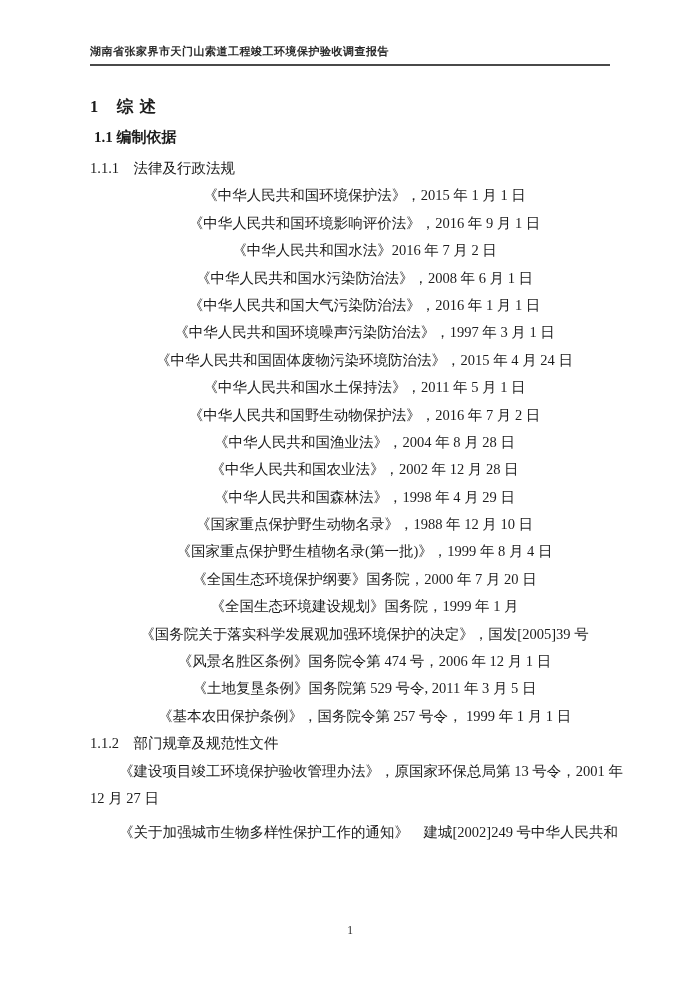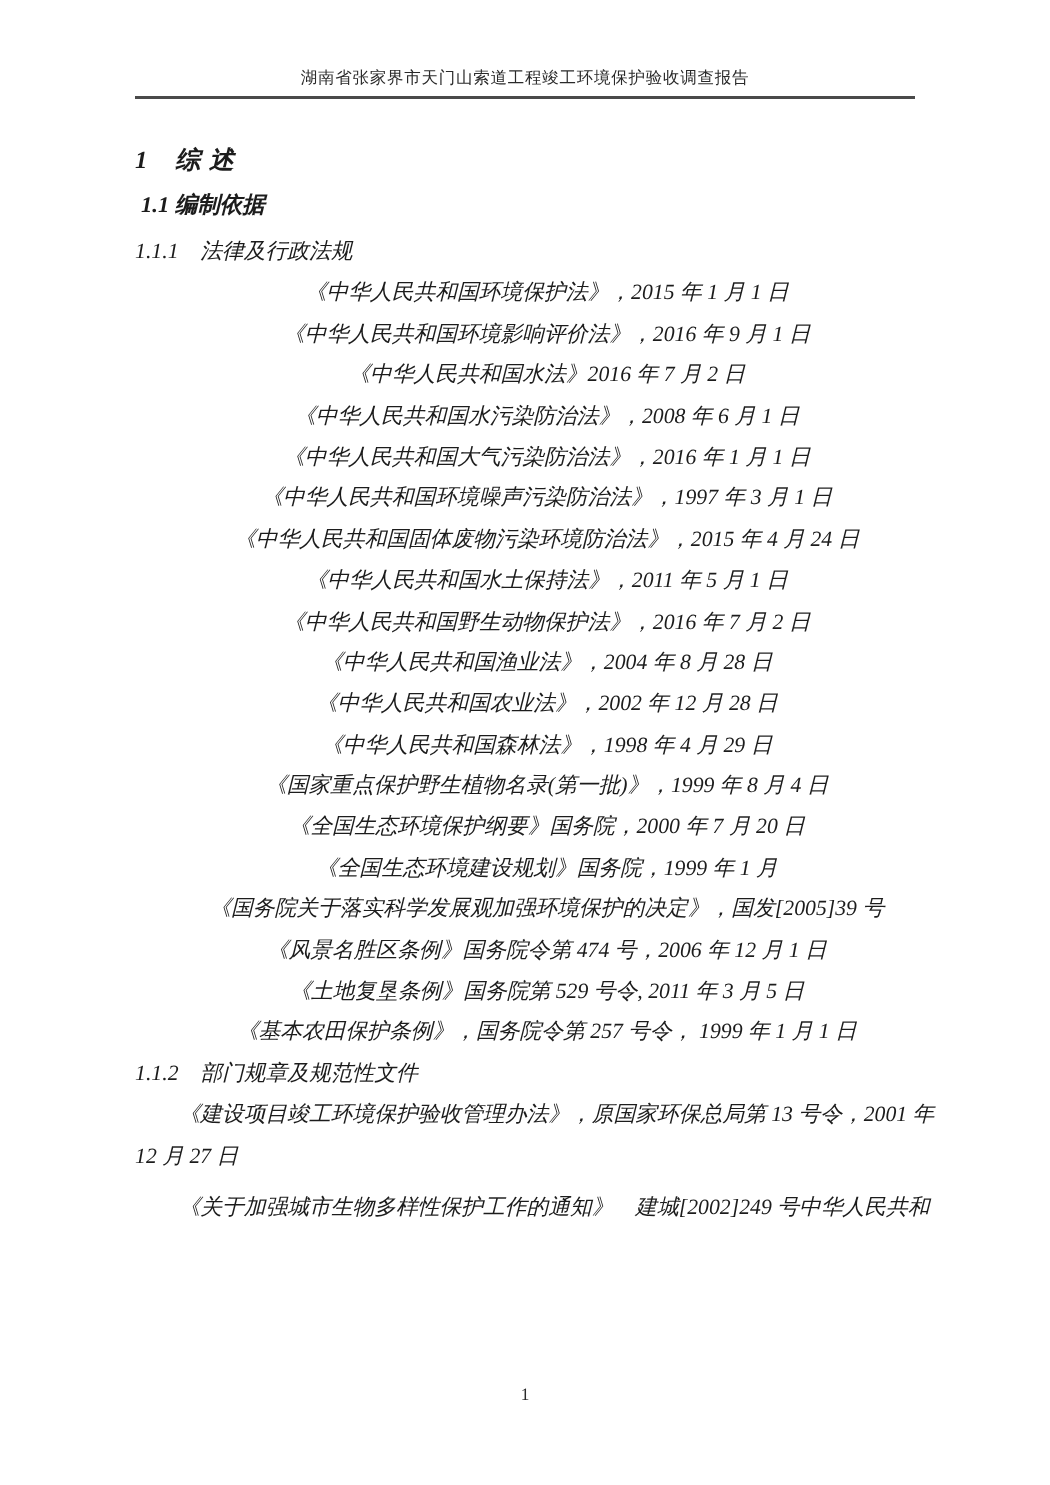--- a/index.html
+++ b/index.html
@@ -9,31 +9,31 @@
     height: 990px;
     margin: 0 auto;
     background: #ffffff;
     font-family: "Liberation Serif", "DejaVu Serif", serif;
     color: #1c1c1c;
     overflow: hidden;
   }
   .header {
     width: 520px;
     margin: 44px auto 0 auto;
-    text-align: center;
+    text-align: left;
     font-size: 11px;
     letter-spacing: 0.5px;
     color: #2a2a2a;
     border-bottom: 2px solid #4a4a4a;
     padding-bottom: 5px;
+    font-weight: bold;
   }
   .content {
     width: 520px;
     margin: 0 auto;
-    font-style: italic;
   }
   .chapter-title {
     font-size: 16.5px;
     font-weight: bold;
     letter-spacing: 1px;
     height: 27px;
     line-height: 27px;
     margin: 27px 0 0 0;
   }
   .section-title {
@@ -92,20 +92,21 @@
         <div class="line indent">《中华人民共和国水法》2016 年 7 月 2 日</div>
         <div class="line indent">《中华人民共和国水污染防治法》，2008 年 6 月 1 日</div>
         <div class="line indent">《中华人民共和国大气污染防治法》，2016 年 1 月 1 日</div>
         <div class="line indent">《中华人民共和国环境噪声污染防治法》，1997 年 3 月 1 日</div>
         <div class="line indent">《中华人民共和国固体废物污染环境防治法》，2015 年 4 月 24 日</div>
         <div class="line indent">《中华人民共和国水土保持法》，2011 年 5 月 1 日</div>
         <div class="line indent">《中华人民共和国野生动物保护法》，2016 年 7 月 2 日</div>
         <div class="line indent">《中华人民共和国渔业法》，2004 年 8 月 28 日</div>
         <div class="line indent">《中华人民共和国农业法》，2002 年 12 月 28 日</div>
         <div class="line indent">《中华人民共和国森林法》，1998 年 4 月 29 日</div>
+        <div class="line indent">《国家重点保护野生动物名录》，1988 年 12 月 10 日</div>
         <div class="line indent">《国家重点保护野生植物名录(第一批)》，1999 年 8 月 4 日</div>
         <div class="line indent">《全国生态环境保护纲要》国务院，2000 年 7 月 20 日</div>
         <div class="line indent">《全国生态环境建设规划》国务院，1999 年 1 月</div>
         <div class="line indent">《国务院关于落实科学发展观加强环境保护的决定》，国发[2005]39 号</div>
         <div class="line indent">《风景名胜区条例》国务院令第 474 号，2006 年 12 月 1 日</div>
         <div class="line indent">《土地复垦条例》国务院第 529 号令, 2011 年 3 月 5 日</div>
         <div class="line indent">《基本农田保护条例》，国务院令第 257 号令， 1999 年 1 月 1 日</div>
       </div>
 
     <h3 class="clause-title">1.1.2　部门规章及规范性文件</h3>

